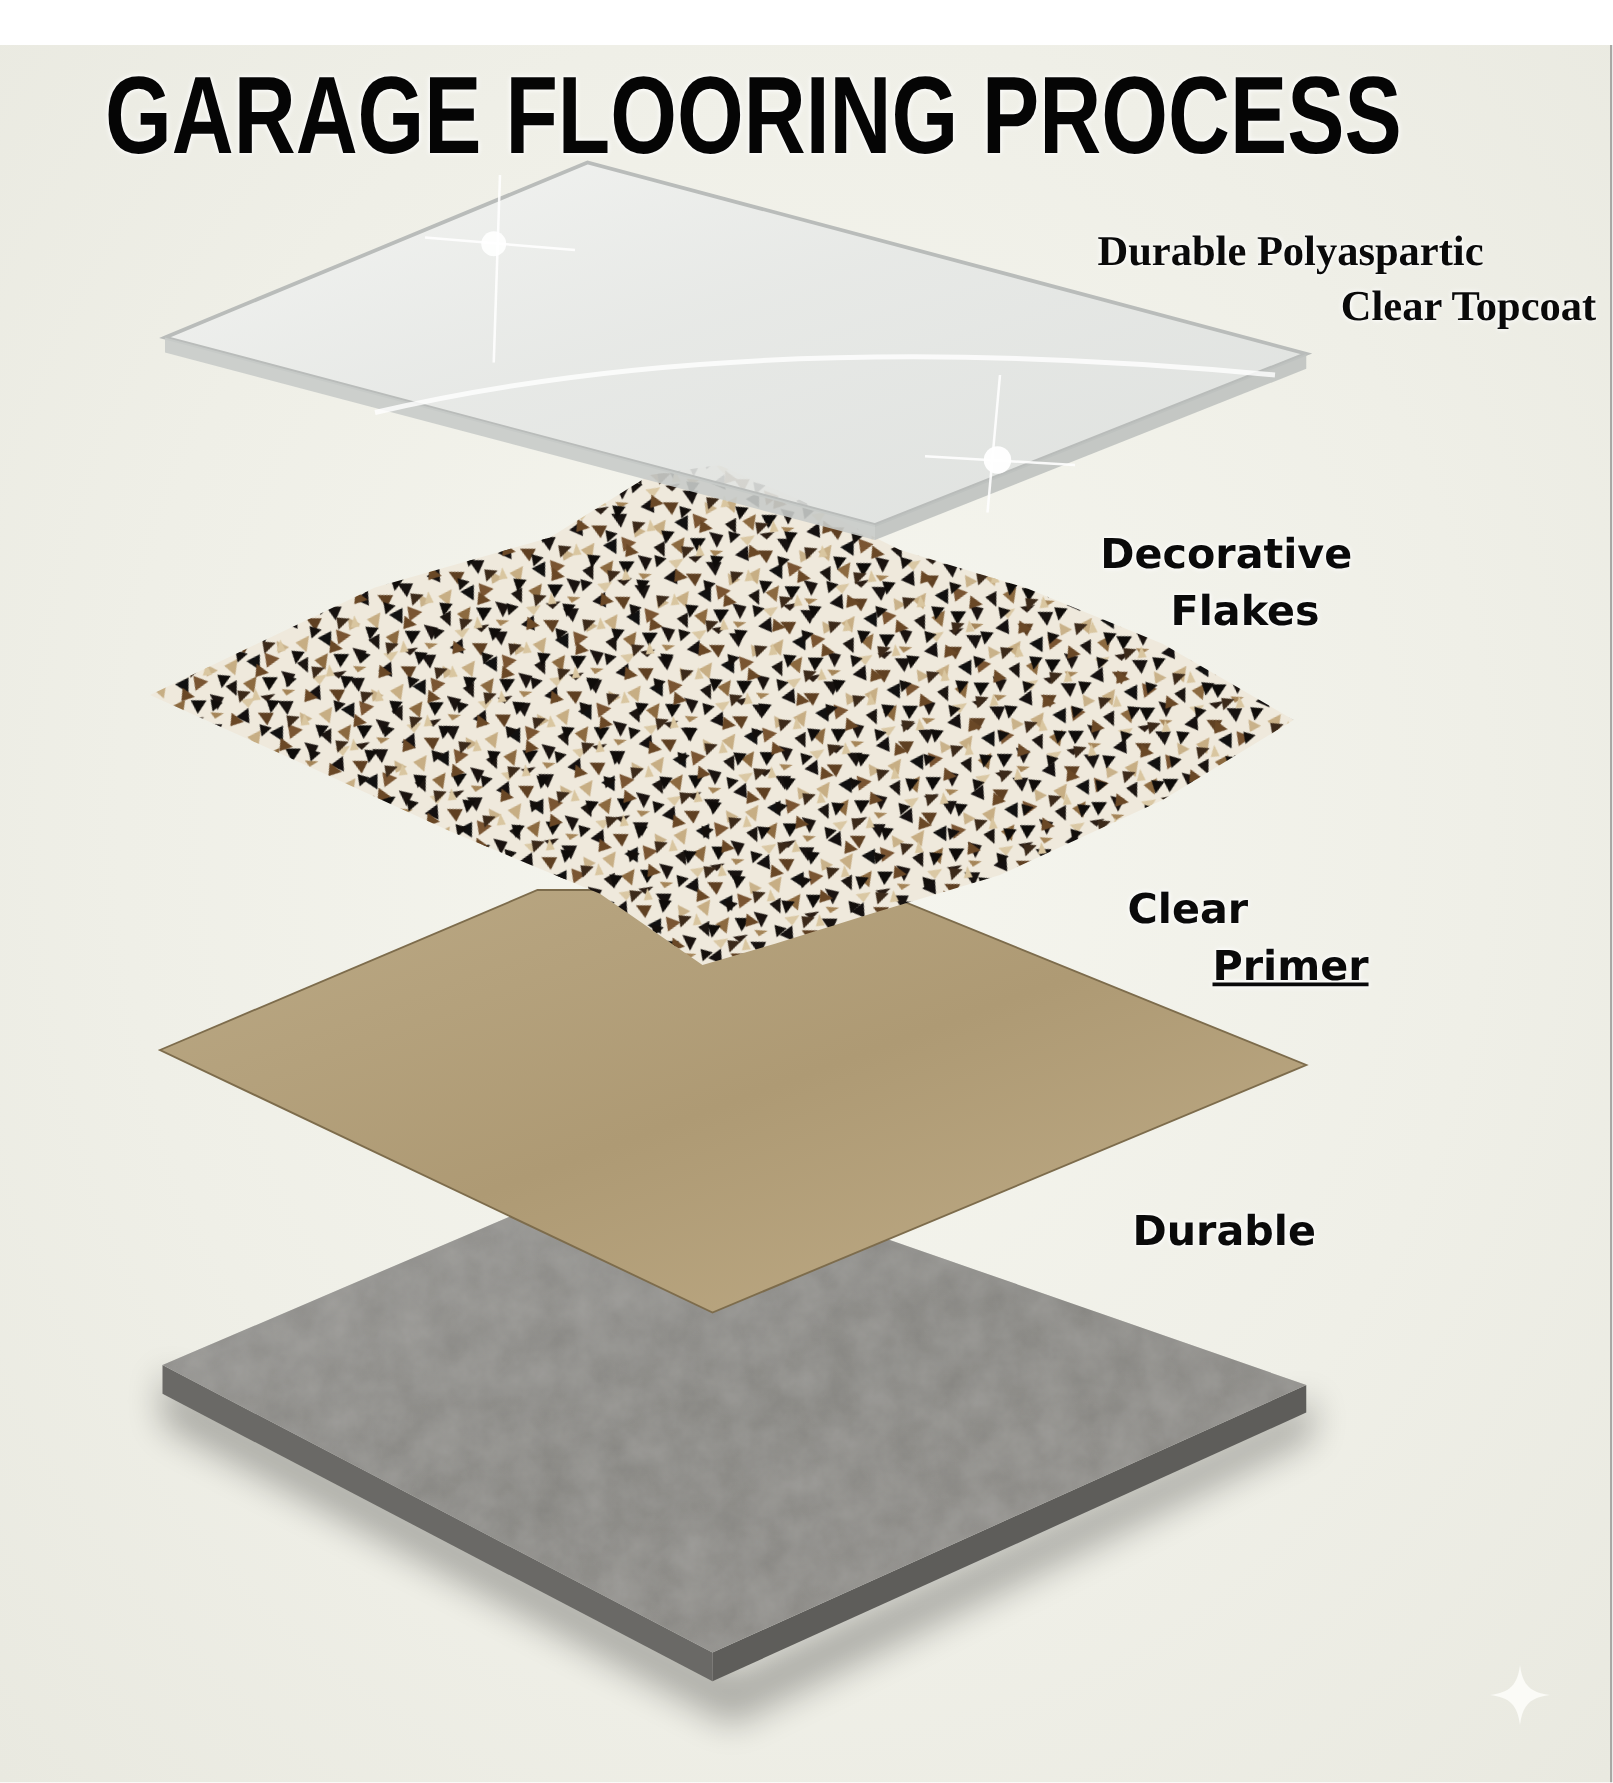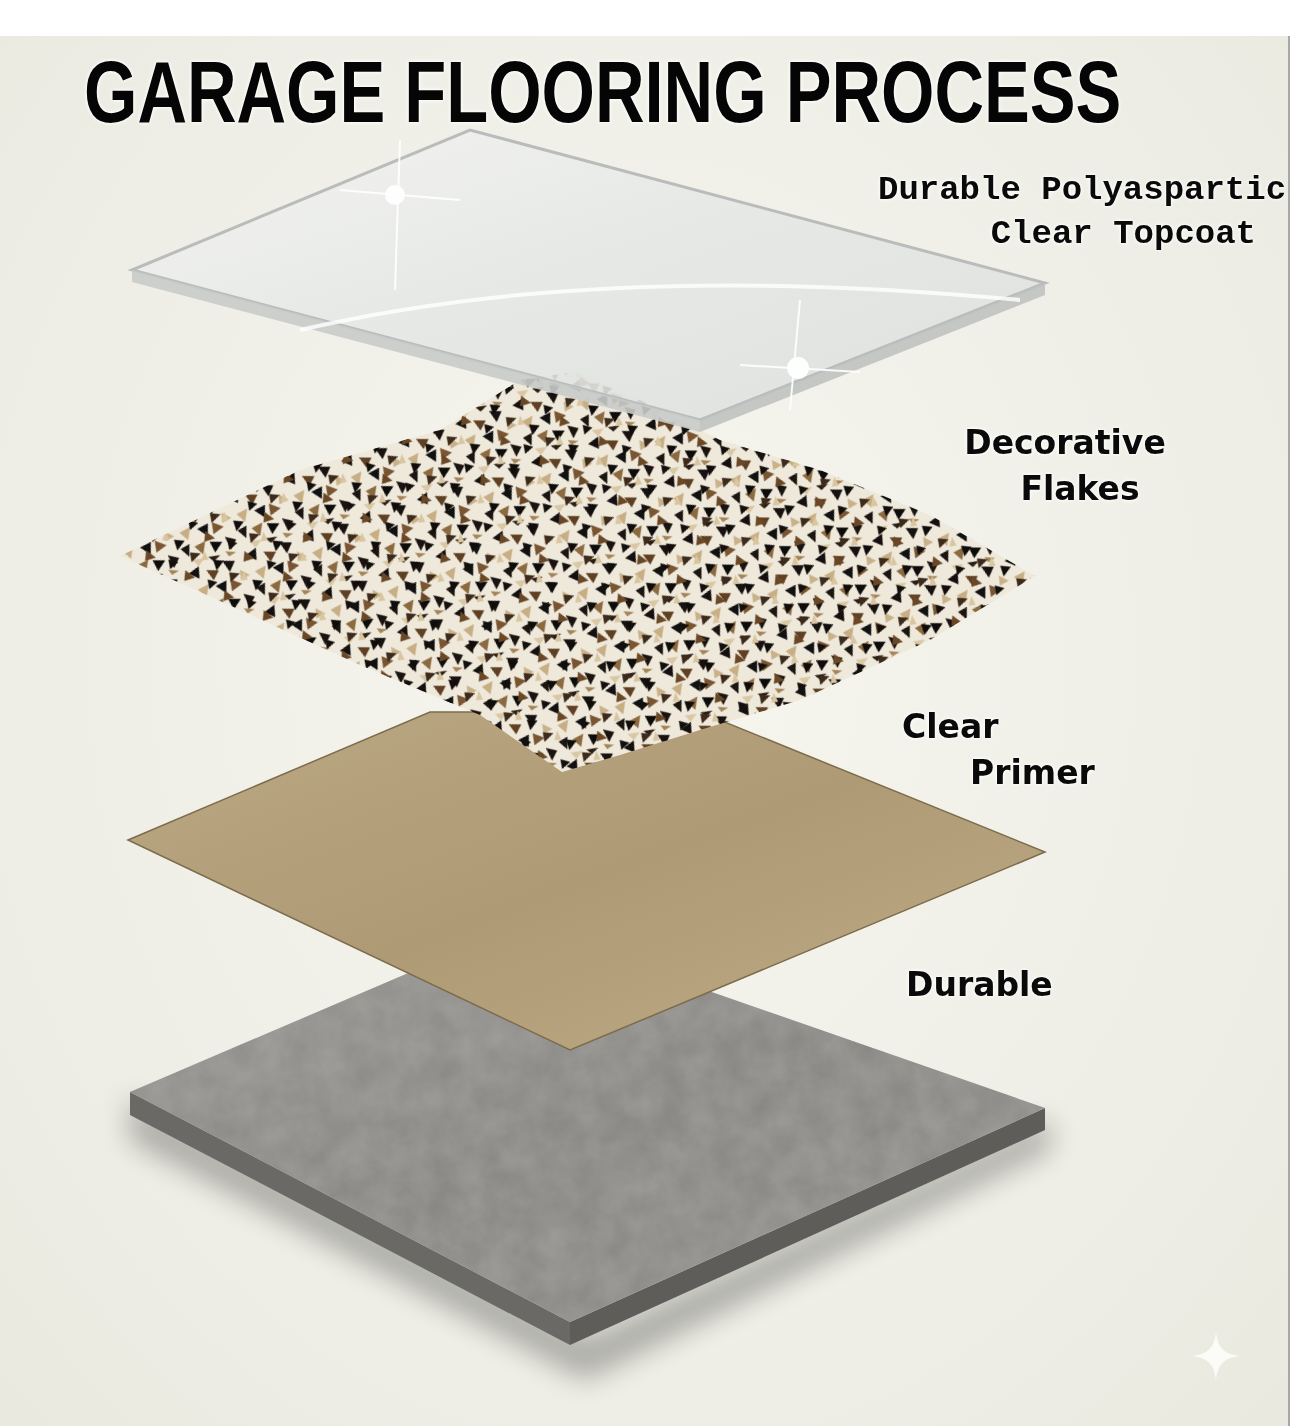--- a/index.html
+++ b/index.html
@@ -20,27 +20,27 @@
     transform: scaleX(0.78); transform-origin: left center; white-space: nowrap;
     text-shadow: 0 0 3px #ffffff, 0 0 6px #ffffff;
   }
   .scene { position: absolute; left: 0; top: 0; width: 1290px; height: 1426px; }
   .label {
     position: absolute; font-family: "DejaVu Sans", sans-serif; font-weight: 700;
     color: #0a0a0a; text-align: center; font-size: 33px; line-height: 46px;
     text-shadow: 0 0 3px #ffffff, 0 0 5px #ffffff;
   }
   .label span { display: block; white-space: nowrap; }
-  .label-topcoat { left: 878px; top: 168px; font-family: Liberation Mono, monospace; font-size: 34px; line-height: 44px; text-align: right; width: 410px; }
+  .label-topcoat { left: 878px; top: 180px; font-family: Liberation Serif, serif; font-size: 34px; line-height: 44px; text-align: right; width: 410px; }
   .label-topcoat span:first-child { text-align: left; }
-  .label-topcoat span:last-child { padding-right: 32px; }
-  .label-flakes { left: 940px; top: 420px; width: 250px; }
+  .label-topcoat span:last-child { padding-right: 11px; }
+  .label-flakes { left: 856px; top: 420px; width: 250px; }
   .label-flakes span:last-child { padding-left: 30px; text-align: center; }
   .label-primer { left: 902px; top: 704px; width: 230px; text-align: left; }
-  .label-primer span:last-child { padding-left: 68px; }
+  .label-primer span:last-child { padding-left: 68px; text-decoration: underline; }
   .label-concrete { left: 906px; top: 962px; width: 220px; text-align: left; }
   .sparkle { position: absolute; left: 1190px; top: 1330px; width: 52px; height: 52px; }
 </style>
 </head>
 <body>
 
 <div class="canvas"></div>
 
 <svg class="scene" viewBox="0 0 1290 1426" xmlns="http://www.w3.org/2000/svg">
   <defs>

